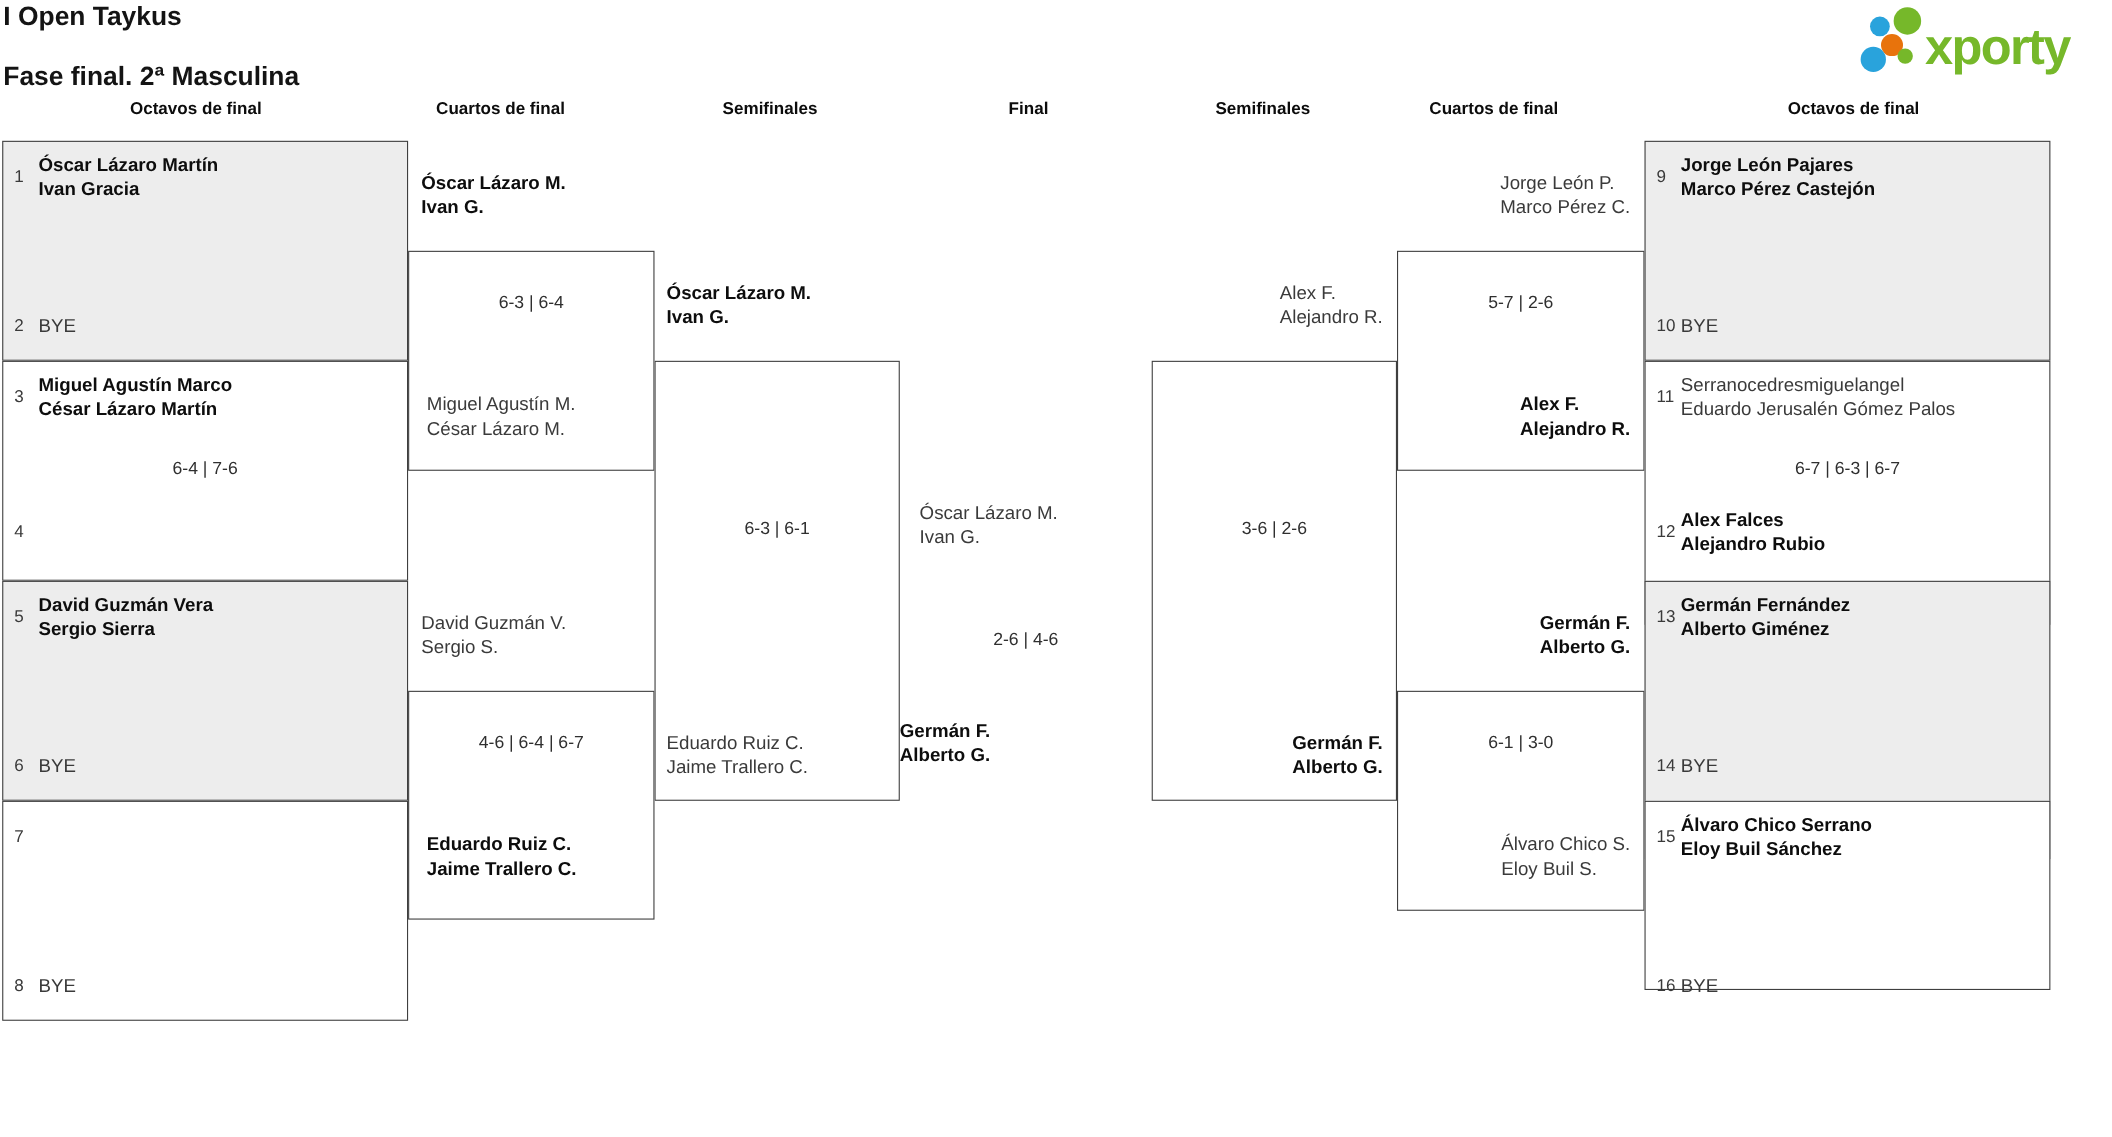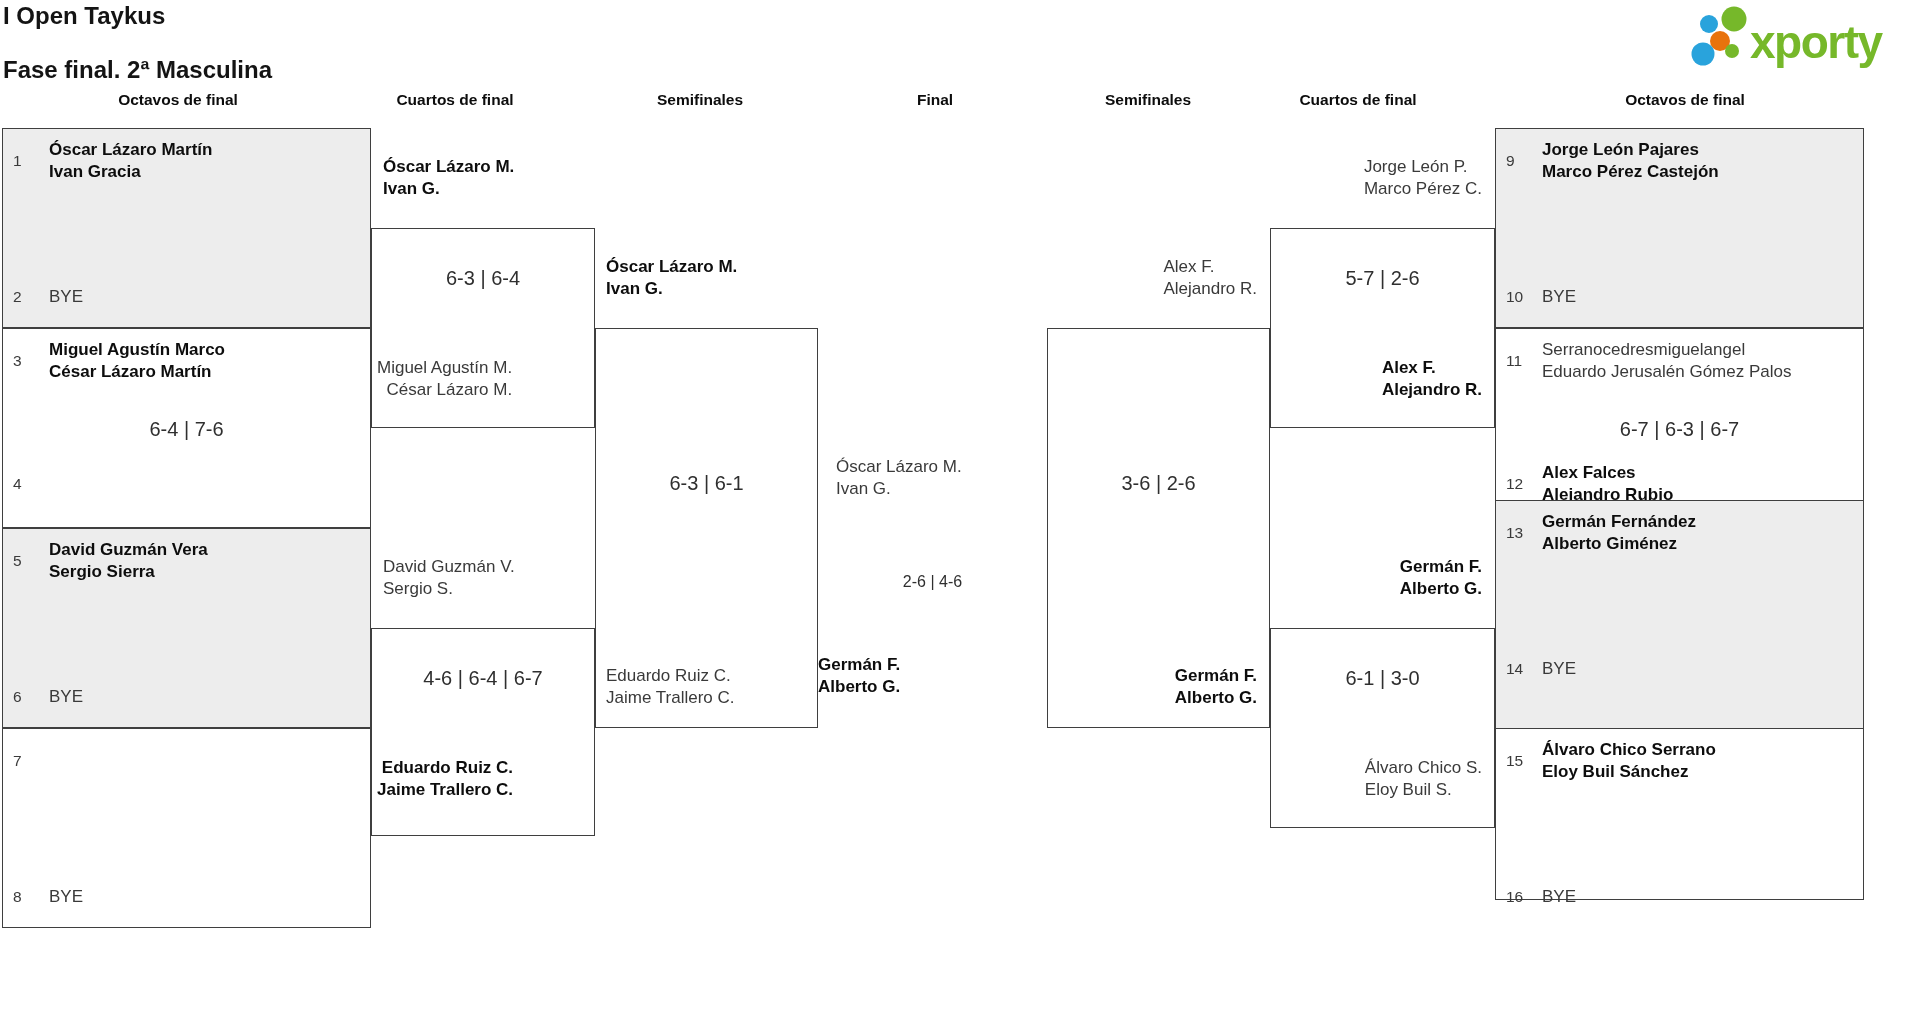--- a/index.html
+++ b/index.html
@@ -13,37 +13,37 @@
 
   .round-h{position:absolute;top:91px;transform:translateX(-50%);font-size:15.5px;
            font-weight:700;color:#0c0c0c;white-space:nowrap;}
 
   .box{position:absolute;border:1px solid #3f3f3f;background:#ffffff;box-sizing:border-box;}
   .box.shaded{background:#ededed;}
 
   .slot{position:absolute;left:10px;display:flex;align-items:flex-start;}
   .seed{width:22px;min-width:22px;font-size:15.5px;color:#3a3a3a;line-height:21px;}
   .slot.two .seed{padding-top:11px;}
-  .names{margin-left:14px;font-size:17px;line-height:21.5px;color:#3a3a3a;white-space:nowrap;}
+  .names{margin-left:0;font-size:17px;line-height:21.5px;color:#3a3a3a;white-space:nowrap;}
   .winner .names{font-weight:700;color:#0d0d0d;}
 
-  .score{position:absolute;left:0;width:100%;text-align:center;font-size:20px;
+  .score{position:absolute;left:0;width:100%;text-align:center;font-size:16px;
          color:#2f2f2f;white-space:nowrap;}
 
   .label{position:absolute;font-size:17px;line-height:21.5px;white-space:nowrap;color:#3a3a3a;}
   .label.winner{font-weight:700;color:#0d0d0d;}
   .label.right{text-align:left;}
 
   .slot-top{top:10px;}
   .slot-bottom{top:133px;}
   .slot-bye{top:157px;}
   .oct-score{top:89px;}
   .q-label-top{top:-73px;left:11px;}
   .q-score{top:38px;}
-  .q-label-bottom{top:128px;left:5px;text-align:right;}
+  .q-label-bottom{top:128px;left:16px;}
   .qr-label-top{top:-73px;left:auto;right:12px;}
   .qr-label-bottom{top:128px;left:auto;right:12px;}
   .s-label-top{top:-73px;left:10px;}
   .s-score{top:143px;}
   .s-label-bottom{top:336px;left:10px;}
   .sr-label-top{top:-73px;left:auto;right:12px;}
   .sr-label-bottom{top:336px;left:auto;right:12px;}
 
   .final-left{left:836px;top:456px;}
   .final-score{position:absolute;left:818px;top:573px;width:229px;text-align:center;
@@ -242,21 +242,21 @@
     <div class="score oct-score">6-7 | 6-3 | 6-7</div>
     <div class="slot slot-bottom two winner">
       <div class="seed">12</div>
       <div class="names">
         <div>Alex Falces</div>
         <div>Alejandro Rubio</div>
       </div>
     </div>
   </div>
 
-  <div class="box shaded" style="left:1495px;top:500px;width:369px;height:253px">
+  <div class="box shaded" style="left:1495px;top:528px;width:369px;height:253px">
     <div class="slot slot-top two winner">
       <div class="seed">13</div>
       <div class="names">
         <div>Germán Fernández</div>
         <div>Alberto Giménez</div>
       </div>
     </div>
     <div class="slot slot-bye">
       <div class="seed">14</div>
       <div class="names">

